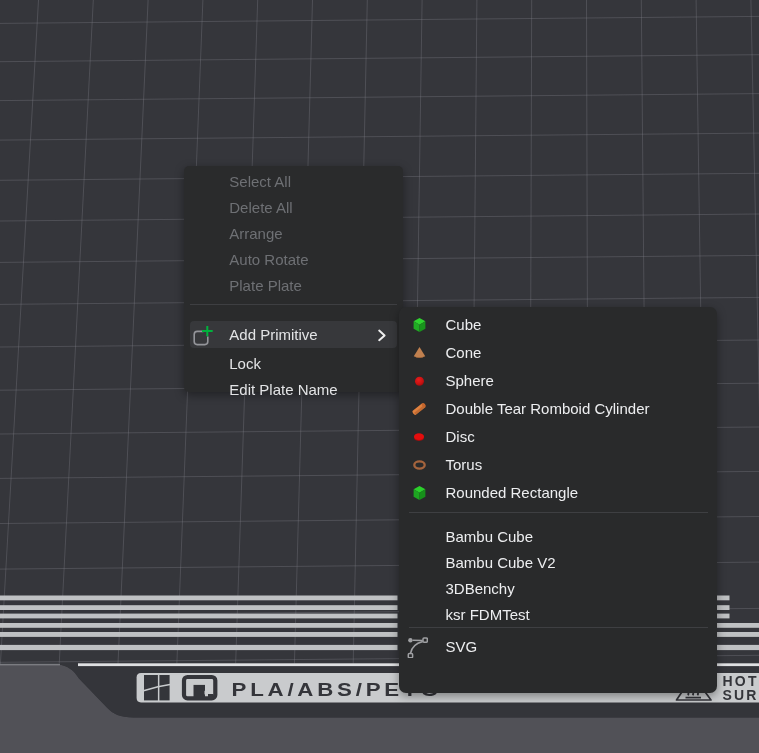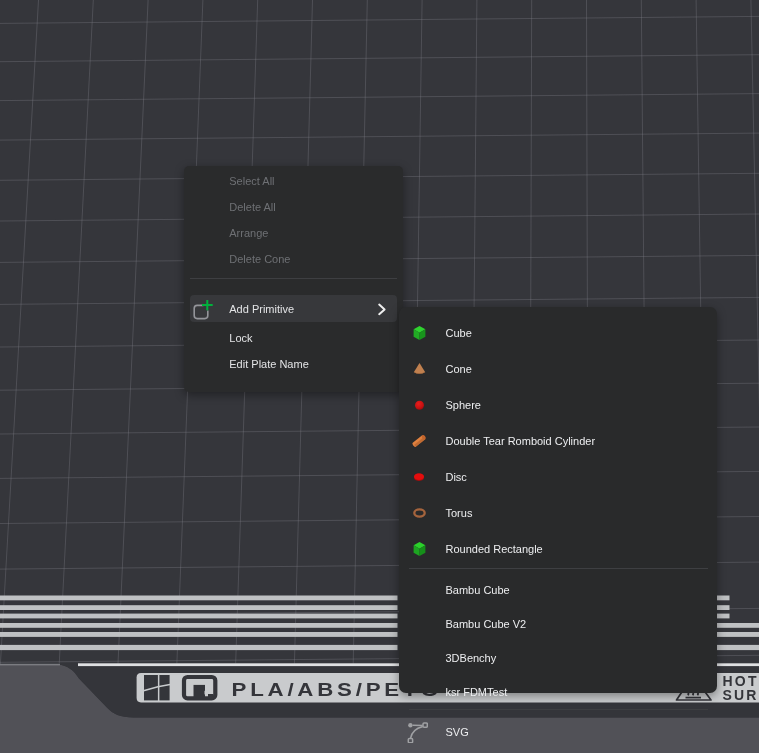--- a/index.html
+++ b/index.html
@@ -1,37 +1,37 @@
 <!DOCTYPE html>
 <html><head>
 <meta charset="utf-8">
 <style>
 * { margin:0; padding:0; box-sizing:border-box; }
 html,body { width:759px; height:753px; overflow:hidden; background:#35363b;
   font-family:"Liberation Sans", sans-serif; }
 #stage { position:relative; width:759px; height:753px; overflow:hidden; }
 #scene { position:absolute; left:0; top:0; }
 .menu { position:absolute; background:#2a2b2c; border-radius:5px;
-  box-shadow:0 3px 10px rgba(0,0,0,0.38); color:#e3e4e6; font-size:11px; }
+  box-shadow:0 3px 10px rgba(0,0,0,0.38); color:#e3e4e6; font-size:15px; }
 #menu1 { left:183.7px; top:166.4px; width:219.5px; height:226px; padding-top:2px; }
 #menu2 { left:399.3px; top:307.2px; width:318.1px; height:385.6px; padding-top:3.4px;
   background:#292a2b; border-radius:7px; }
 .row { position:relative; display:flex; align-items:center; }
 #menu1 .row { height:26px; padding-left:45.6px; }
 #menu1 .row.tall { height:28px;margin-top:16px; }
 .dis { color:#6e7074; }
 .sep { height:0; border-top:1px solid #3e3f42; margin:5.5px 6.5px 6px 6.5px; }
 #menu1 .hl { position:absolute; left:6px; right:6px; top:0.5px; bottom:0.5px;
   background:#37383b; border-radius:4px; z-index:0; }
 #menu1 .row span { position:relative; z-index:1; }
 #menu1 .row span.addicon { position:absolute; left:7px; top:3.5px; z-index:1; }
 #menu1 svg.chev { position:absolute; right:16px; top:7px; z-index:1; }
-#menu2 .row { padding-left:46.2px;margin-top:8px; }
+#menu2 .row { padding-left:46.2px; }
 #menu2 .icon-row { height:28px; }
-#menu2 .text-row { height:26px; }
+#menu2 .text-row { height:26px;align-items:flex-end; }
 #menu2 .lab { color:#edeef0; }
 #menu2 .hl2::before { content:""; position:absolute; left:6px; right:6px; top:0.5px;
   bottom:0.5px; background:#3b3c3f; border-radius:4px; }
 #menu2 .ic { position:absolute; left:11.5px; top:50%; transform:translateY(-50%);
   width:17px; display:flex; justify-content:center; }
 #menu2 .lab { position:relative; }
 #menu2 .ic svg { display:block; }
 </style>
 </head>
 <body>
@@ -124,21 +124,24 @@
   <div class="row dis">
         <span>Select All</span>
       </div>
   <div class="row dis">
         <span>Delete All</span>
       </div>
   <div class="row dis">
         <span>Arrange</span>
       </div>
   <div class="row dis">
-        <span>Delete Cone</span>
+        <span>Auto Rotate</span>
+      </div>
+  <div class="row dis">
+        <span>Plate Plate</span>
       </div>
   <div class="sep"></div>
   <div class="row tall">
         <div class="hl"></div>
     <span class="addicon"><svg width="22" height="22" viewBox="0 0 22 22">
 <path d="M12.4,7.4 L6.2,7.4 Q3.2,7.4 3.2,10.4 L3.2,17.6 Q3.2,20.6 6.2,20.6 L13.8,20.6 Q16.8,20.6 16.8,17.6 L16.8,12.6" fill="none" stroke="#94959a" stroke-width="1.6"></path>
 <path d="M16.3,1.9 L16.3,12.2 M11,7 L21.7,7" stroke="#00b23c" stroke-width="2"></path>
 </svg></span>
     <span>Add Primitive</span>
     <svg class="chev" width="10" height="15" viewBox="0 0 10 15">

